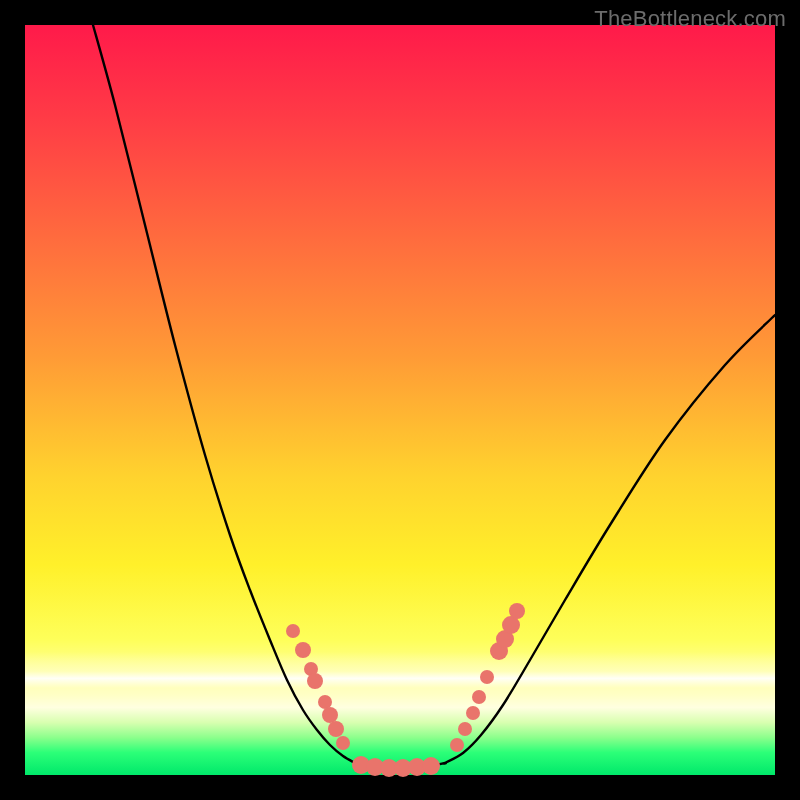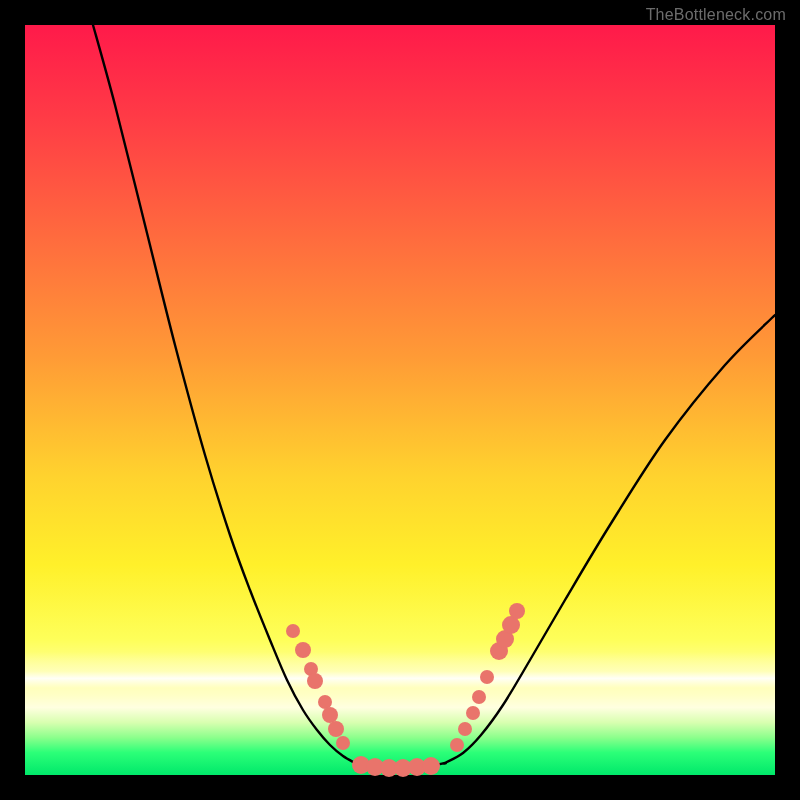--- a/index.html
+++ b/index.html
@@ -49,21 +49,21 @@
       rgba(255,255,200,0.4) 75%,
       rgba(255,255,255,0) 100%
     );
     pointer-events: none;
   }
   .watermark {
     position: absolute;
     top: 6px;
     right: 14px;
     color: #6c6c6c;
-    font-size: 16px;
+    font-size: 22px;
     letter-spacing: 0.2px;
   }
   svg.curve {
     position: absolute;
     left: 25px;
     top: 25px;
     width: 750px;
     height: 750px;
     overflow: visible;
   }

